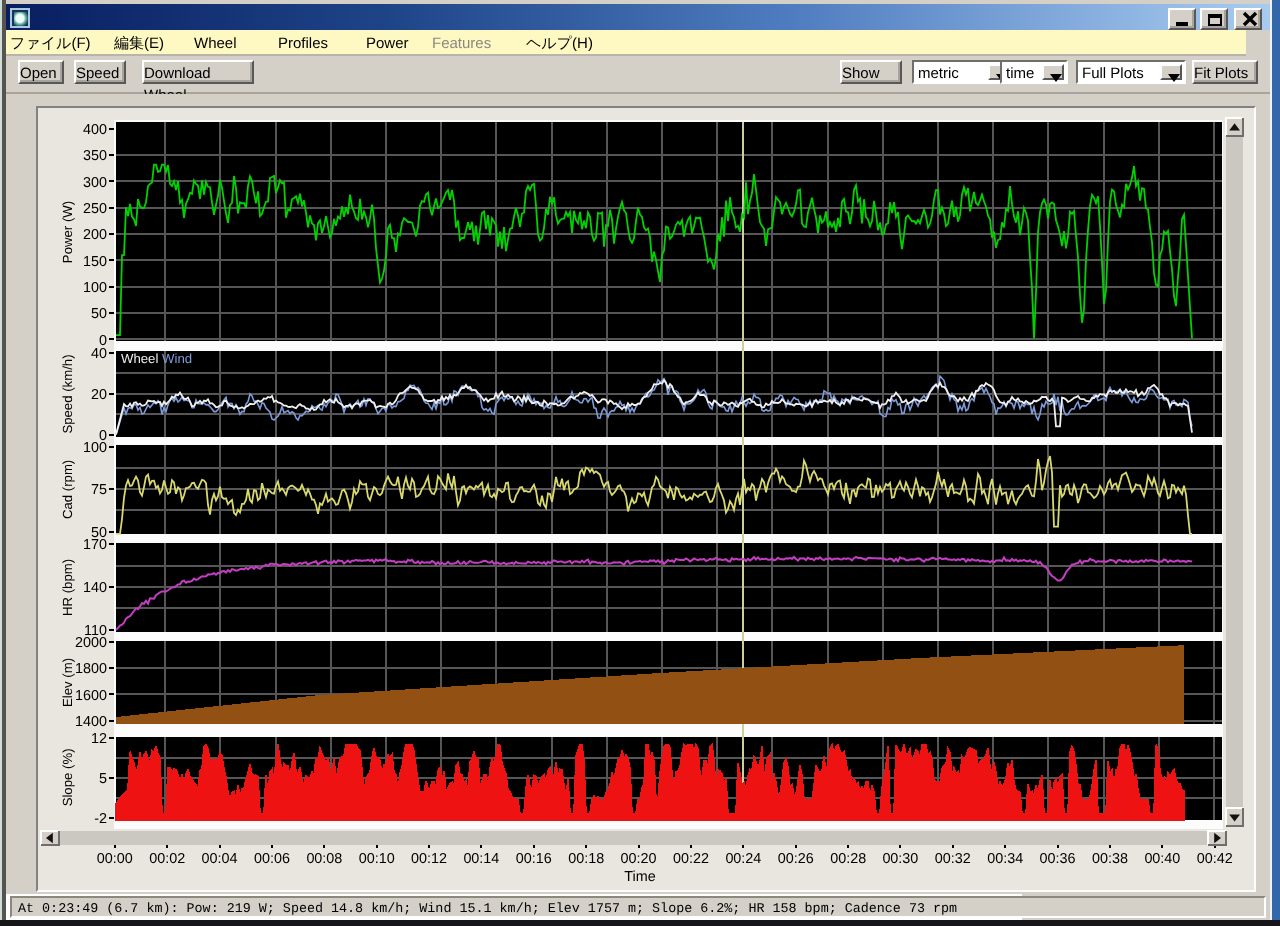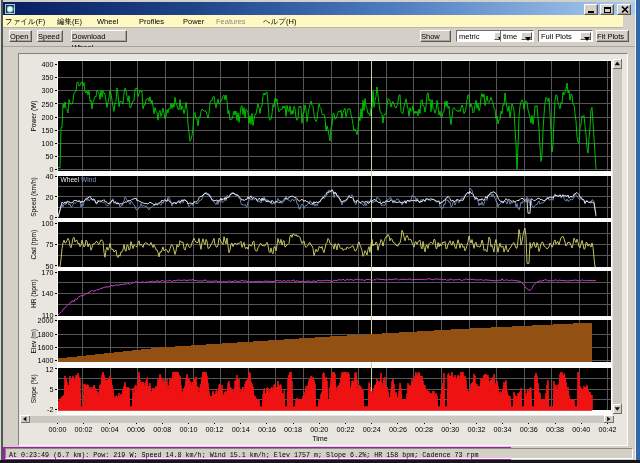--- a/index.html
+++ b/index.html
@@ -340,16 +340,16 @@
 <rect x="20.5" y="415.5" width="9" height="7" fill="#d4d0c8"></rect>
 <path d="M20.5,422.5 L20.5,415.5 L29.5,415.5" stroke="#fff" fill="none"></path>
 <path d="M29.5,415.5 L29.5,422.5 L20.5,422.5" stroke="#6e6e6e" fill="none"></path>
 <path d="M26.4,416.4 L26.4,421.6 L23,419 Z" fill="#111" shape-rendering="auto"></path>
 <rect x="604" y="415.5" width="9" height="7" fill="#d4d0c8"></rect>
 <path d="M604,422.5 L604,415.5 L613,415.5" stroke="#fff" fill="none"></path>
 <path d="M613,415.5 L613,422.5 L604,422.5" stroke="#6e6e6e" fill="none"></path>
 <path d="M607.1,416.4 L607.1,421.6 L610.5,419 Z" fill="#111" shape-rendering="auto"></path>
 </svg>
 
-<div class="abs" style="left:3px;top:447px;width:508px;height:13px;background:#a21caf">
+<div class="abs" style="left:3px;top:447px;width:508px;height:13px;background:#ffffff">
   <div class="abs" style="left:2px;top:1px;width:628px;height:11px;border:1px solid;border-color:#8c8880 #fff #fff #8c8880;background:#d4d0c8">
     <span style="position:absolute;left:3px;top:2px;font-family:'Liberation Mono',monospace;font-size:6.7px;color:#000;white-space:nowrap">At 0:23:49 (6.7 km): Pow: 219 W; Speed 14.8 km/h; Wind 15.1 km/h; Elev 1757 m; Slope 6.2%; HR 158 bpm; Cadence 73 rpm</span>
   </div>
 </div>
 </body></html>

